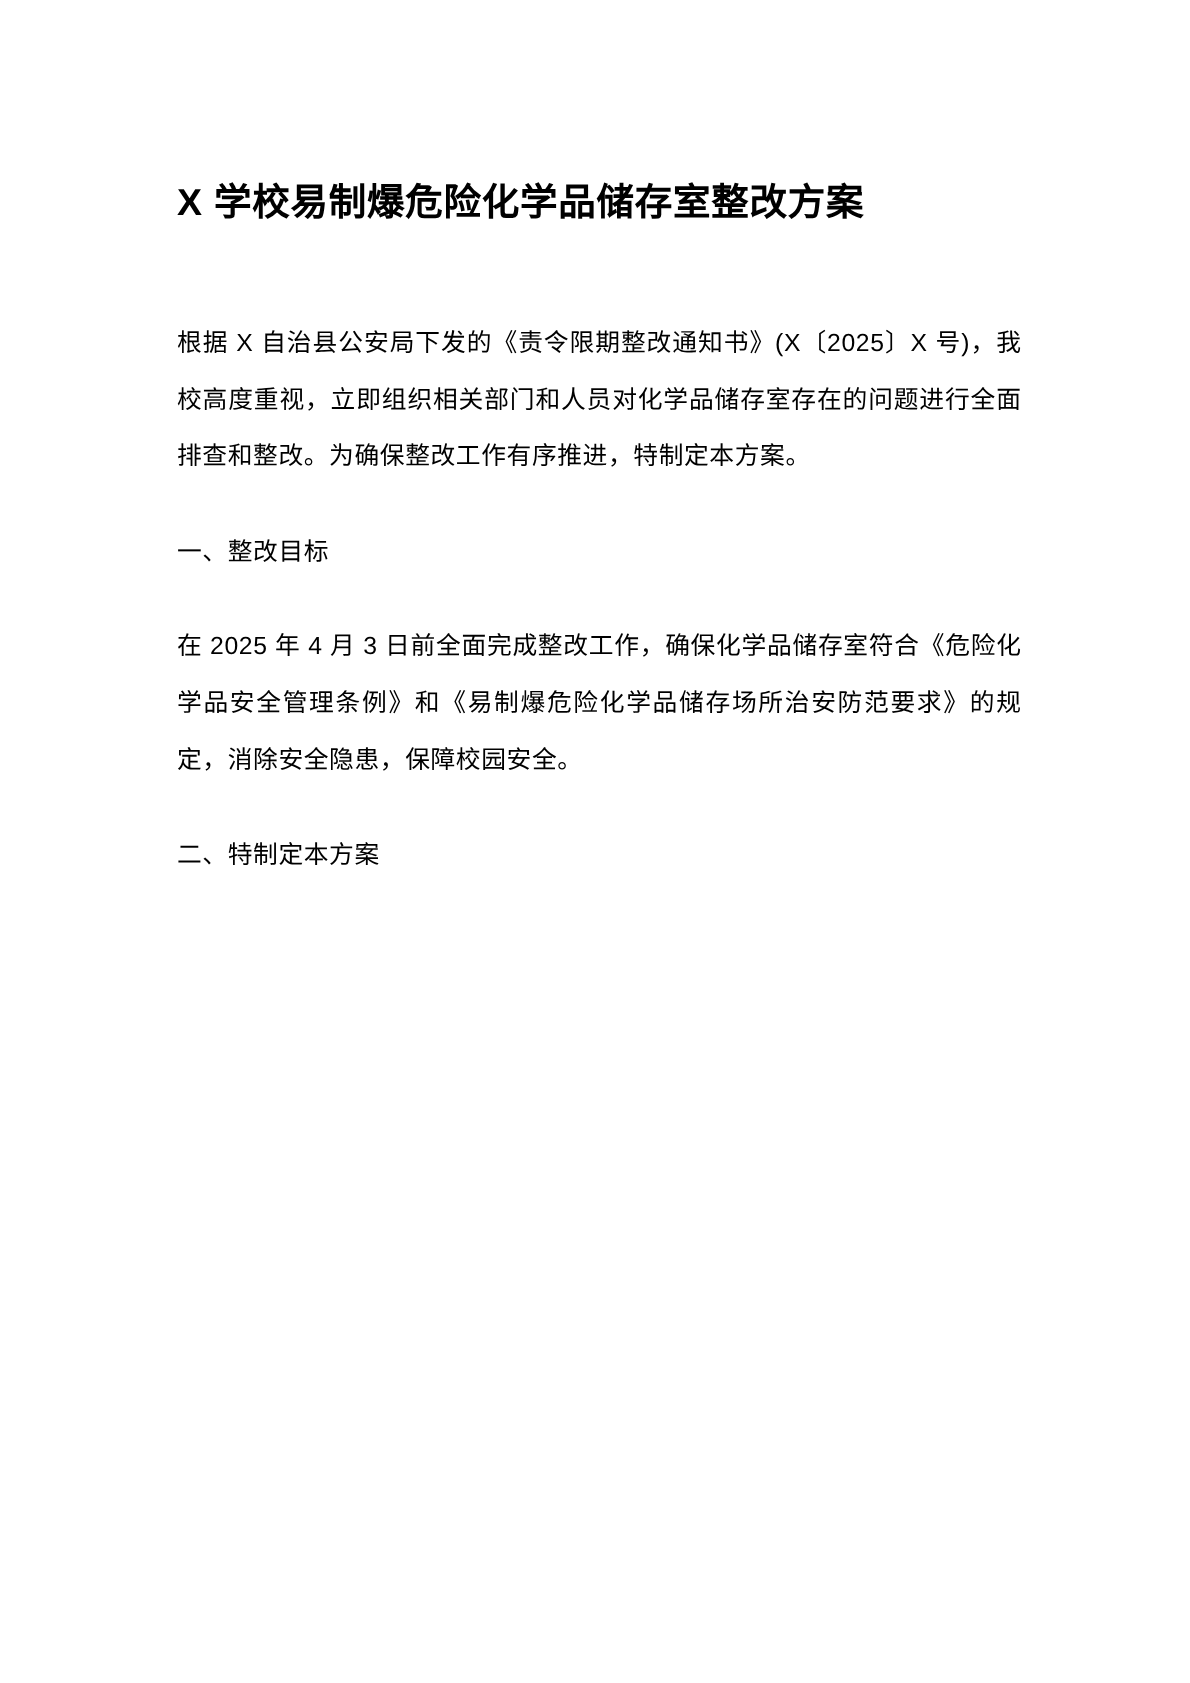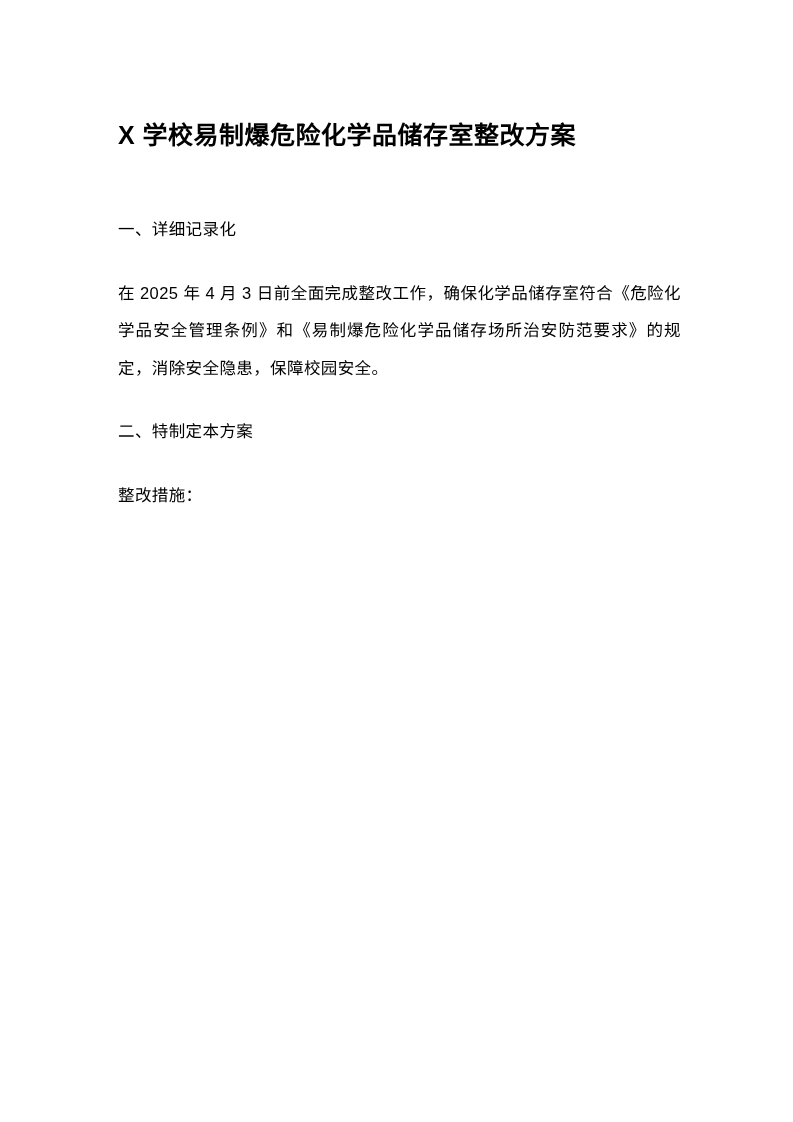--- a/index.html
+++ b/index.html
@@ -50,24 +50,24 @@
     margin-bottom: 0;
   }
 </style>
 </head>
 <body>
 
 <div class="page">
 
   <div class="doc-title">X 学校易制爆危险化学品储存室整改方案</div>
 
+  <p class="para">根据 X 自治县公安局下发的《责令限期整改通知书》(X〔2025〕X 号)，我校高度重视，立即组织相关部门和人员对化学品储存室存在的问题进行全面排查和整改。为确保整改工作有序推进，特制定本方案。</p>
 
-  <p class="para heading">一、详细记录化</p>
+  <p class="para heading">一、整改目标</p>
 
   <p class="para">在 2025 年 4 月 3 日前全面完成整改工作，确保化学品储存室符合《危险化学品安全管理条例》和《易制爆危险化学品储存场所治安防范要求》的规定，消除安全隐患，保障校园安全。</p>
 
   <p class="para heading">二、特制定本方案</p>
 
 
-  <p class="para tight">整改措施：</p>
 
 
 </div>
 
 </body></html>

